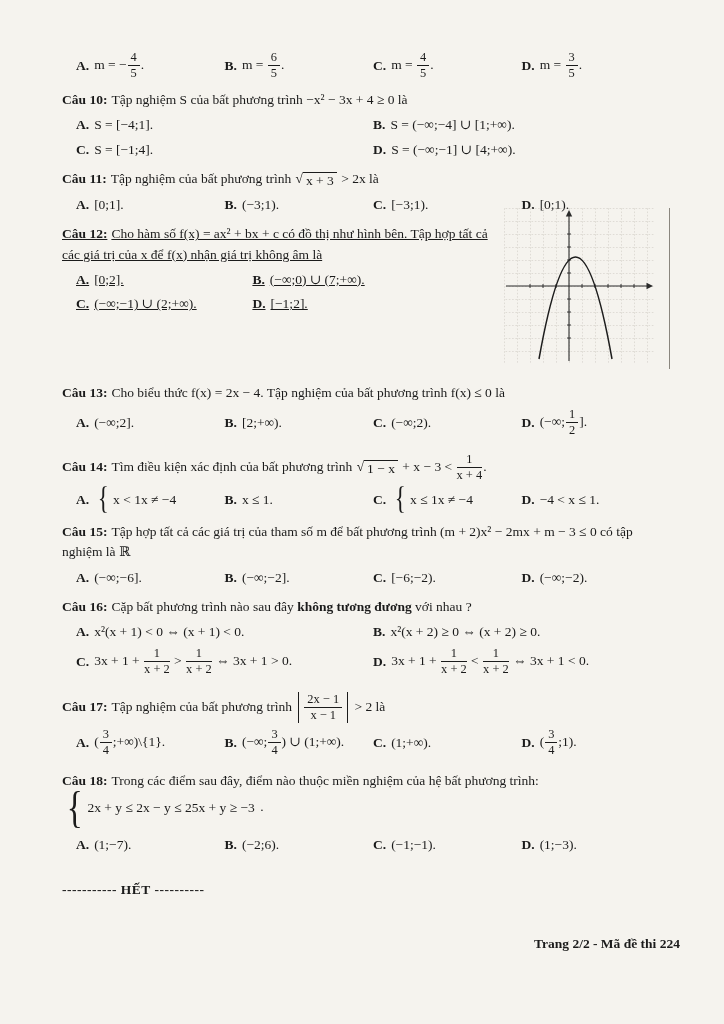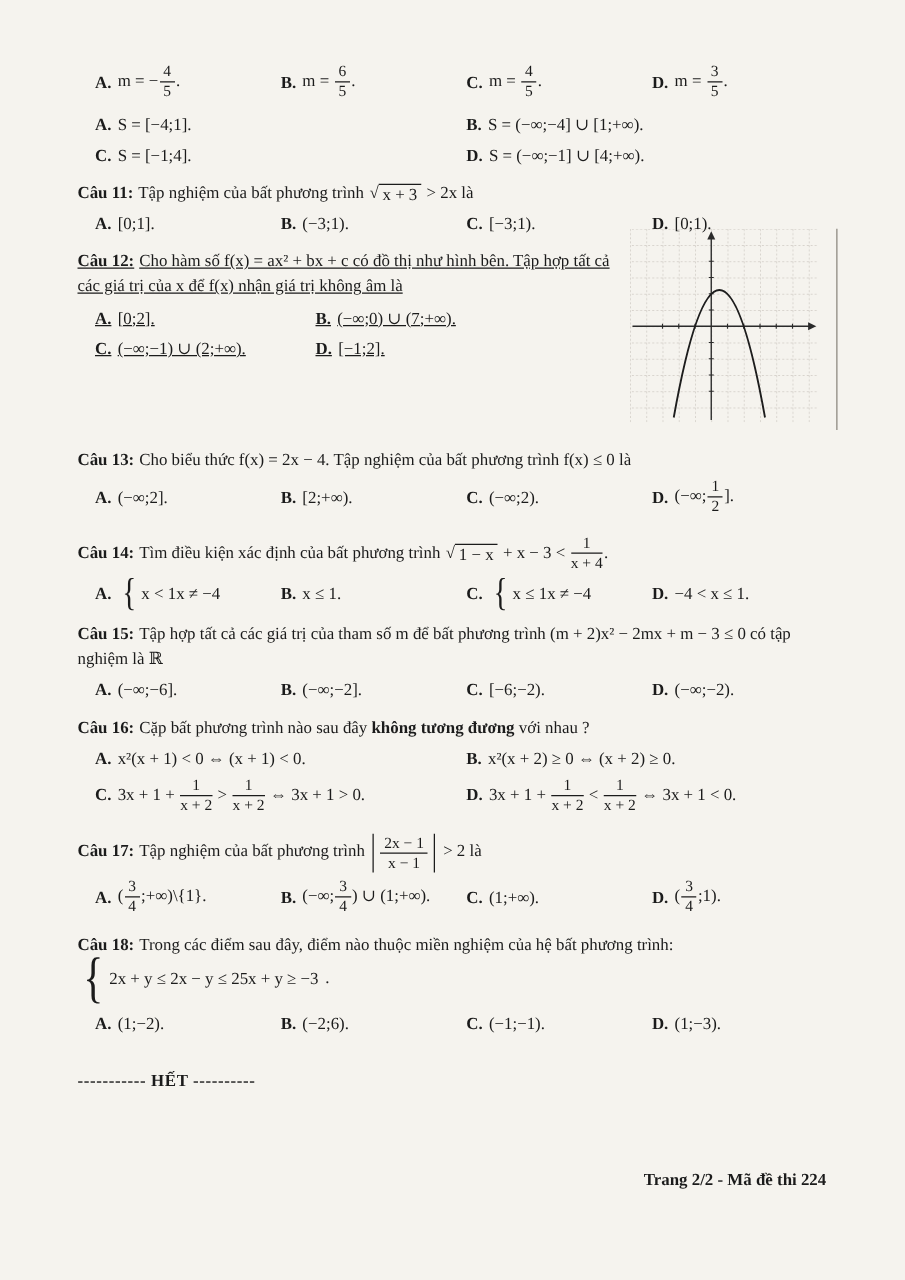--- a/index.html
+++ b/index.html
@@ -32,21 +32,21 @@
   .cases .brace{font-weight:400;margin-right:2px;transform:scaleX(0.75);}
   .cases .brace.n2{font-size:2.3em;line-height:0.8;}
   .cases .brace.n3{font-size:3.3em;line-height:0.75;}
   .cases .clines{display:inline-flex;flex-direction:row;text-align:left;line-height:1.3;}
   
   .q12wrap{display:flex;}
   .q12left{flex:1;padding-right:8px;text-decoration:underline;}
   .graphbox{width:160px;flex:0 0 160px;margin-top:-16px;border-right:1px solid #8a867e;padding-right:5px;}
   
   .endline{text-align:left;margin-top:26px;font-weight:bold;letter-spacing:0.5px;}
-  .pageinfo{position:absolute;right:63px;top:934px;font-weight:bold;}
+  .pageinfo{position:absolute;right:44px;top:934px;font-weight:bold;}
   .mt14{margin-top:14px;}
   .mt16{margin-top:16px;}
 </style>
 </head>
 <body>
 
 <div class="sheet">
 
   <div class="orow w4">
     <span class="opt">
@@ -73,20 +73,21 @@
     <span class="opt">
         <b class="L">D.</b>
         <span>m = <span class="frac">
             <span class="fn">3</span>
             <span class="fd">5</span>
           </span>.</span>
       </span>
   </div>
 
   <div class="q">
+    <div class="stem"><b class="qlabel">Câu 10:</b><span>Tập nghiệm S của bất phương trình −x² − 3x + 4 ≥ 0  là</span></div>
     <div class="orow w2">
       <span class="opt">
           <b class="L">A.</b>
           <span>S = [−4;1].</span>
         </span>
       <span class="opt">
           <b class="L">B.</b>
           <span>S = (−∞;−4] ∪ [1;+∞).</span>
         </span>
     </div>
@@ -352,21 +353,21 @@
             <span class="brace n3">{</span>
             <span class="clines">
               <span>2x + y ≤ 2</span>
               <span>x − y ≤ 2</span>
               <span>5x + y ≥ −3</span>
             </span>
           </span> .</span></div>
     <div class="orow w4" style="margin-top:10px;">
       <span class="opt">
           <b class="L">A.</b>
-          <span>(1;−2).</span>
+          <span>(1;−7).</span>
         </span>
       <span class="opt">
           <b class="L">B.</b>
           <span>(−2;6).</span>
         </span>
       <span class="opt">
           <b class="L">C.</b>
           <span>(−1;−1).</span>
         </span>
       <span class="opt">

